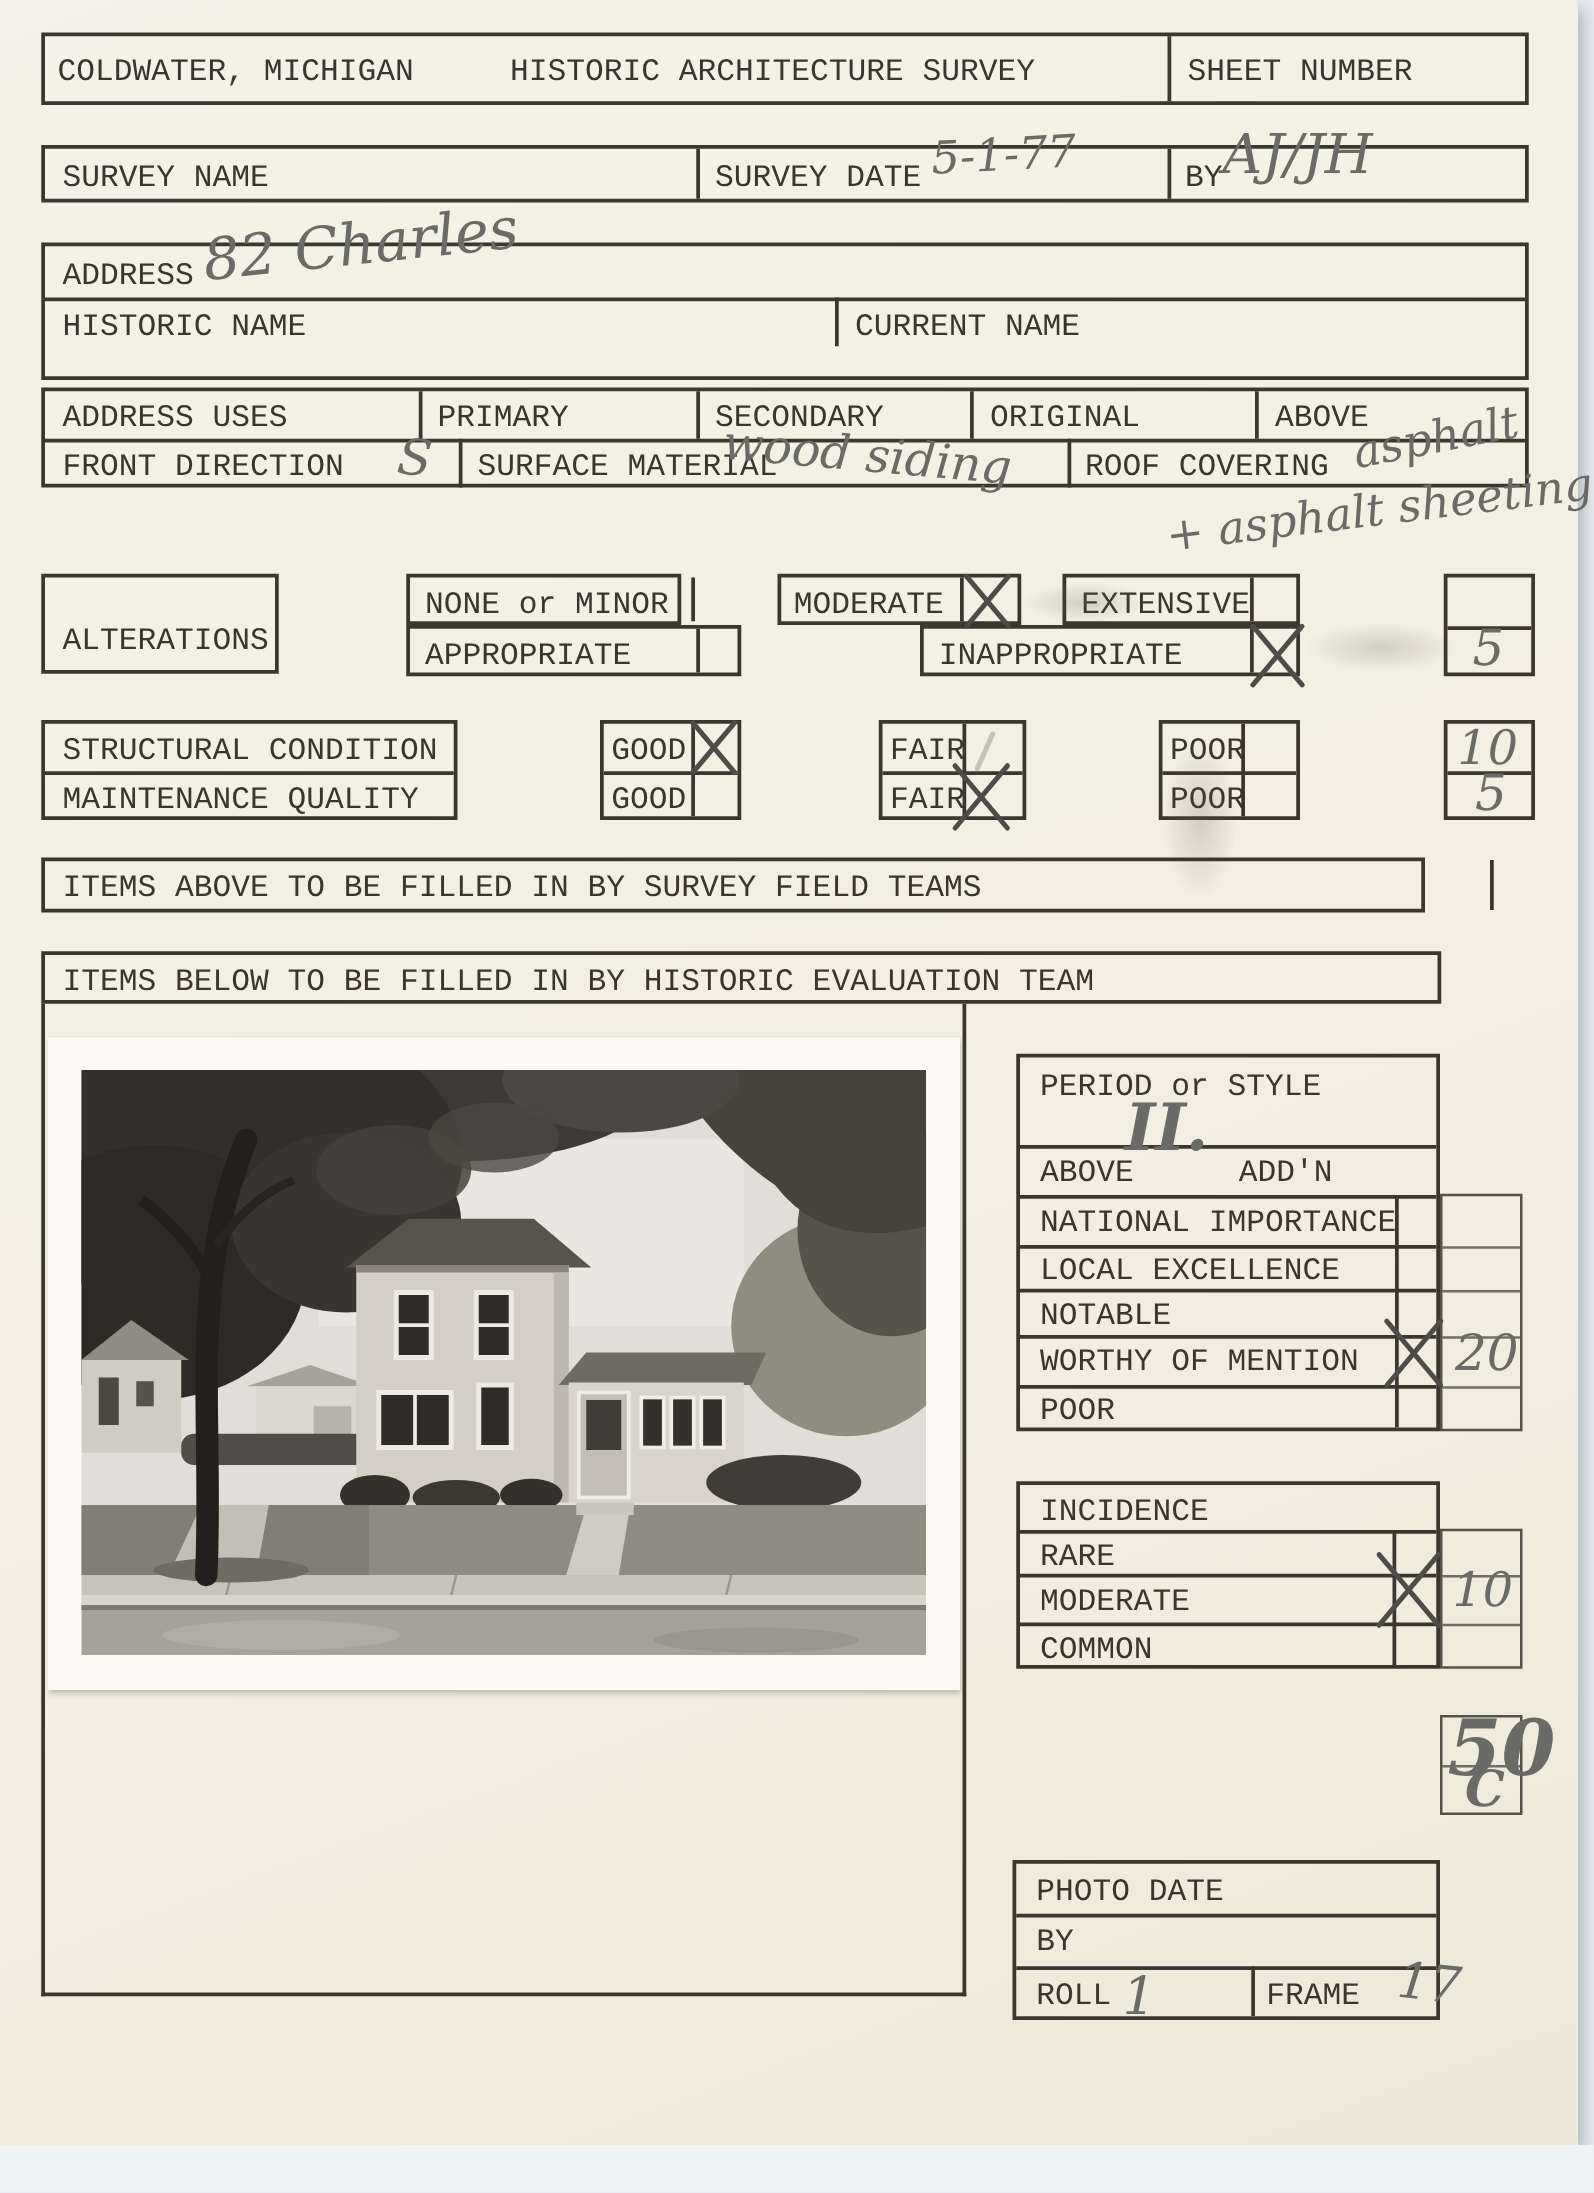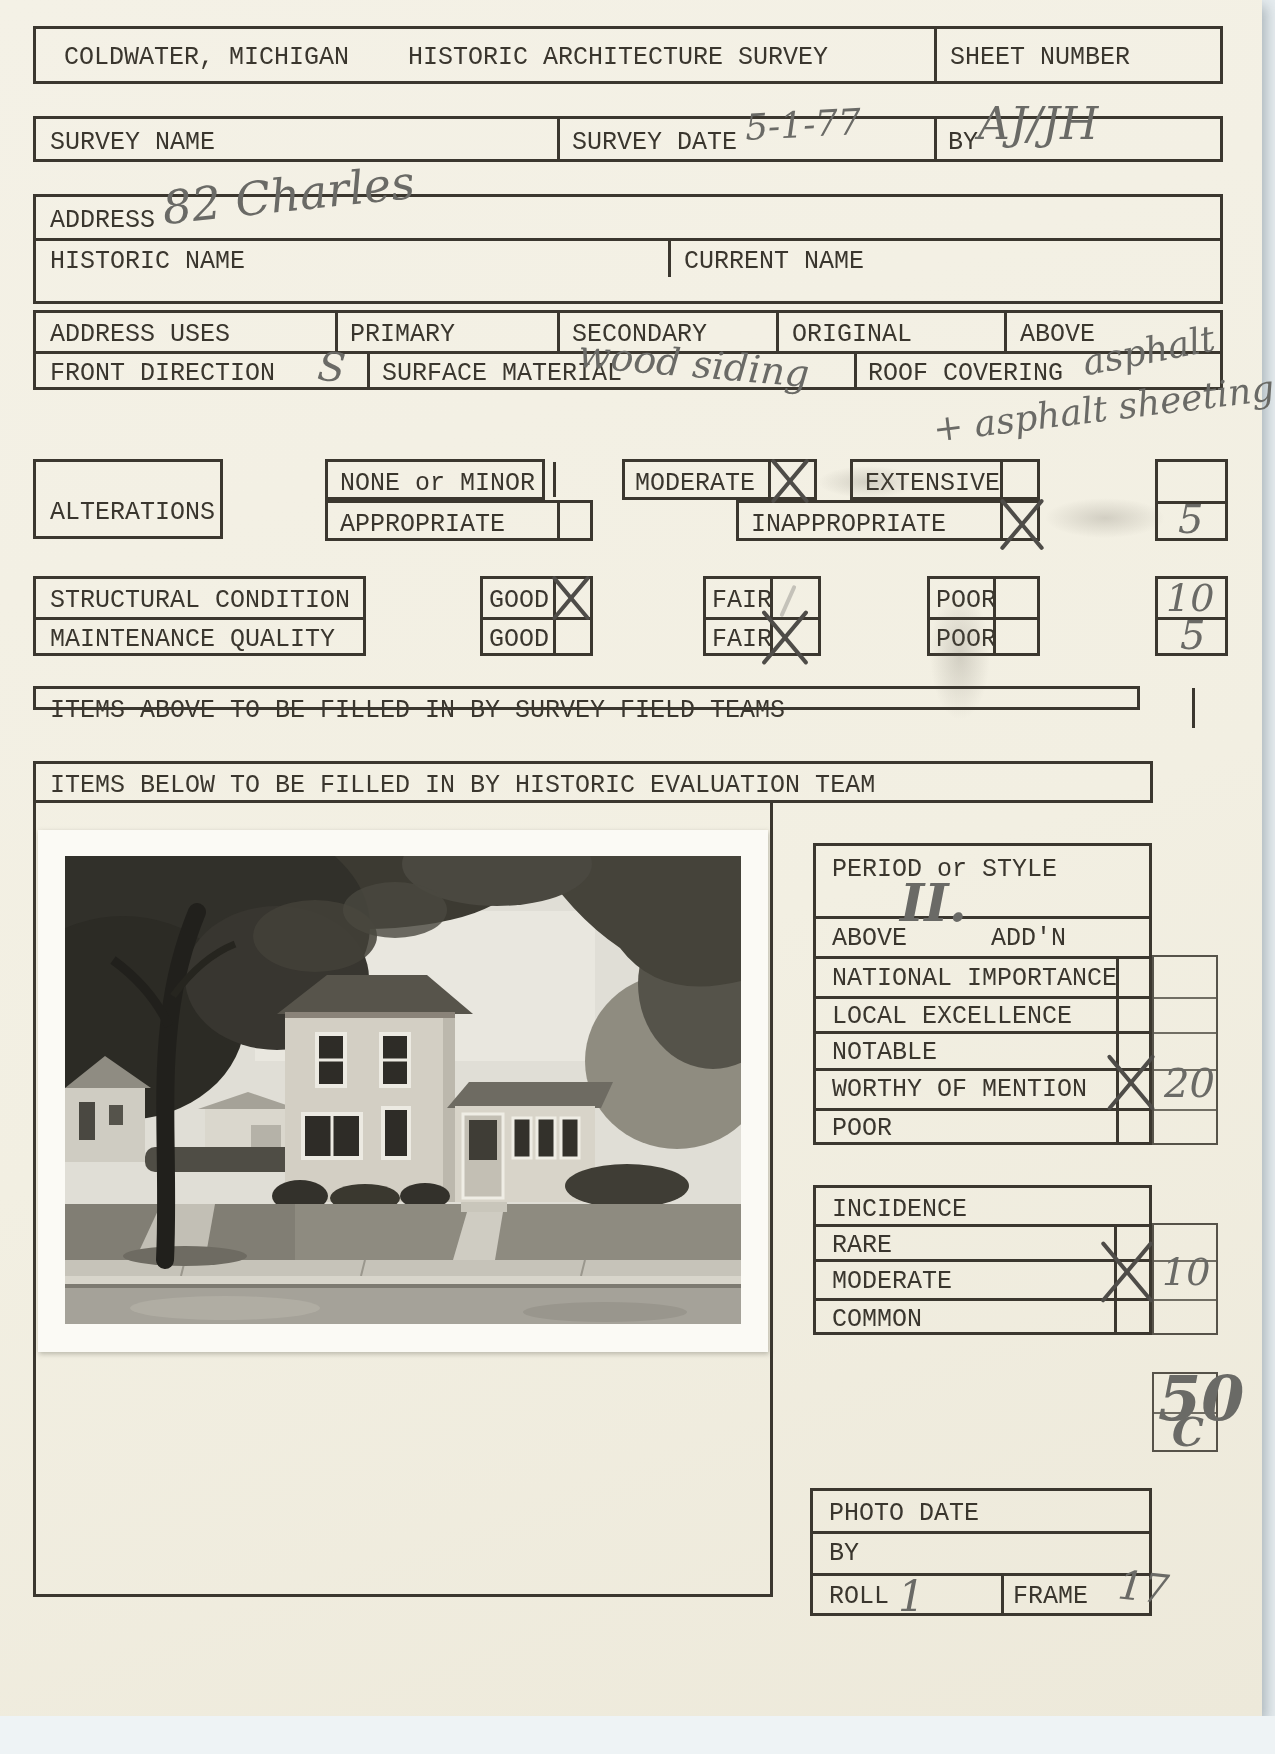--- a/index.html
+++ b/index.html
@@ -32,21 +32,21 @@
   #bottom-strip{position:absolute;left:0;top:1716px;width:1275px;height:38px;background:#eef3f5;}
 </style>
 </head>
 <body>
 
 <div id="page">
   <div id="paper"></div>
 
   <div class="b" style="left:33px;top:26px;width:1190px;height:58px">
     <div class="vl" style="left:898px;top:0;height:52px"></div>
-    <div class="t" style="left:28px;top:14px">COLDWATER, MICHIGAN</div>
+    <div class="t" style="left:10px;top:14px">COLDWATER, MICHIGAN</div>
     <div class="t" style="left:372px;top:14px">HISTORIC ARCHITECTURE SURVEY</div>
     <div class="t" style="left:914px;top:14px">SHEET NUMBER</div>
   </div>
 
   <div class="b" style="left:33px;top:116px;width:1190px;height:46px">
     <div class="vl" style="left:521px;top:0;height:40px"></div>
     <div class="vl" style="left:898px;top:0;height:40px"></div>
     <div class="t" style="left:14px;top:9px">SURVEY NAME</div>
     <div class="t" style="left:536px;top:9px">SURVEY DATE</div>
     <div class="t" style="left:912px;top:9px">BY</div>
@@ -143,21 +143,21 @@
   <div class="b" style="left:1155px;top:576px;width:73px;height:80px">
     <div class="hl" style="left:0;top:38px;width:67px"></div>
   </div>
   <div class="xm" style="left:548px;top:572px;width:46px;height:52px"></div>
   <div class="faint" style="left:786px;top:584px"></div>
   <div class="xm" style="left:758px;top:606px;width:54px;height:64px"></div>
   <div class="h" style="left:1166px;top:576px;font-size:38px">10</div>
   <div class="h" style="left:1180px;top:612px;font-size:40px">5</div>
   <div class="smudge" style="left:930px;top:590px;width:60px;height:130px"></div>
 
-  <div class="b" style="left:33px;top:686px;width:1107px;height:24px">
+  <div class="b" style="left:33px;top:686px;width:1107px;height:44px">
     <div class="t" style="left:14px;top:7px">ITEMS ABOVE TO BE FILLED IN BY SURVEY FIELD TEAMS</div>
   </div>
   <div class="vl" style="left:1192px;top:688px;height:40px"></div>
   <div class="b" style="left:33px;top:761px;width:1120px;height:42px">
     <div class="t" style="left:14px;top:7px">ITEMS BELOW TO BE FILLED IN BY HISTORIC EVALUATION TEAM</div>
   </div>
 
   <div style="position:absolute;left:33px;top:803px;width:740px;height:794px;box-sizing:border-box;
               border-left:3px solid #3b372f;border-right:3px solid #3b372f;border-bottom:3px solid #3b372f;"></div>
 

